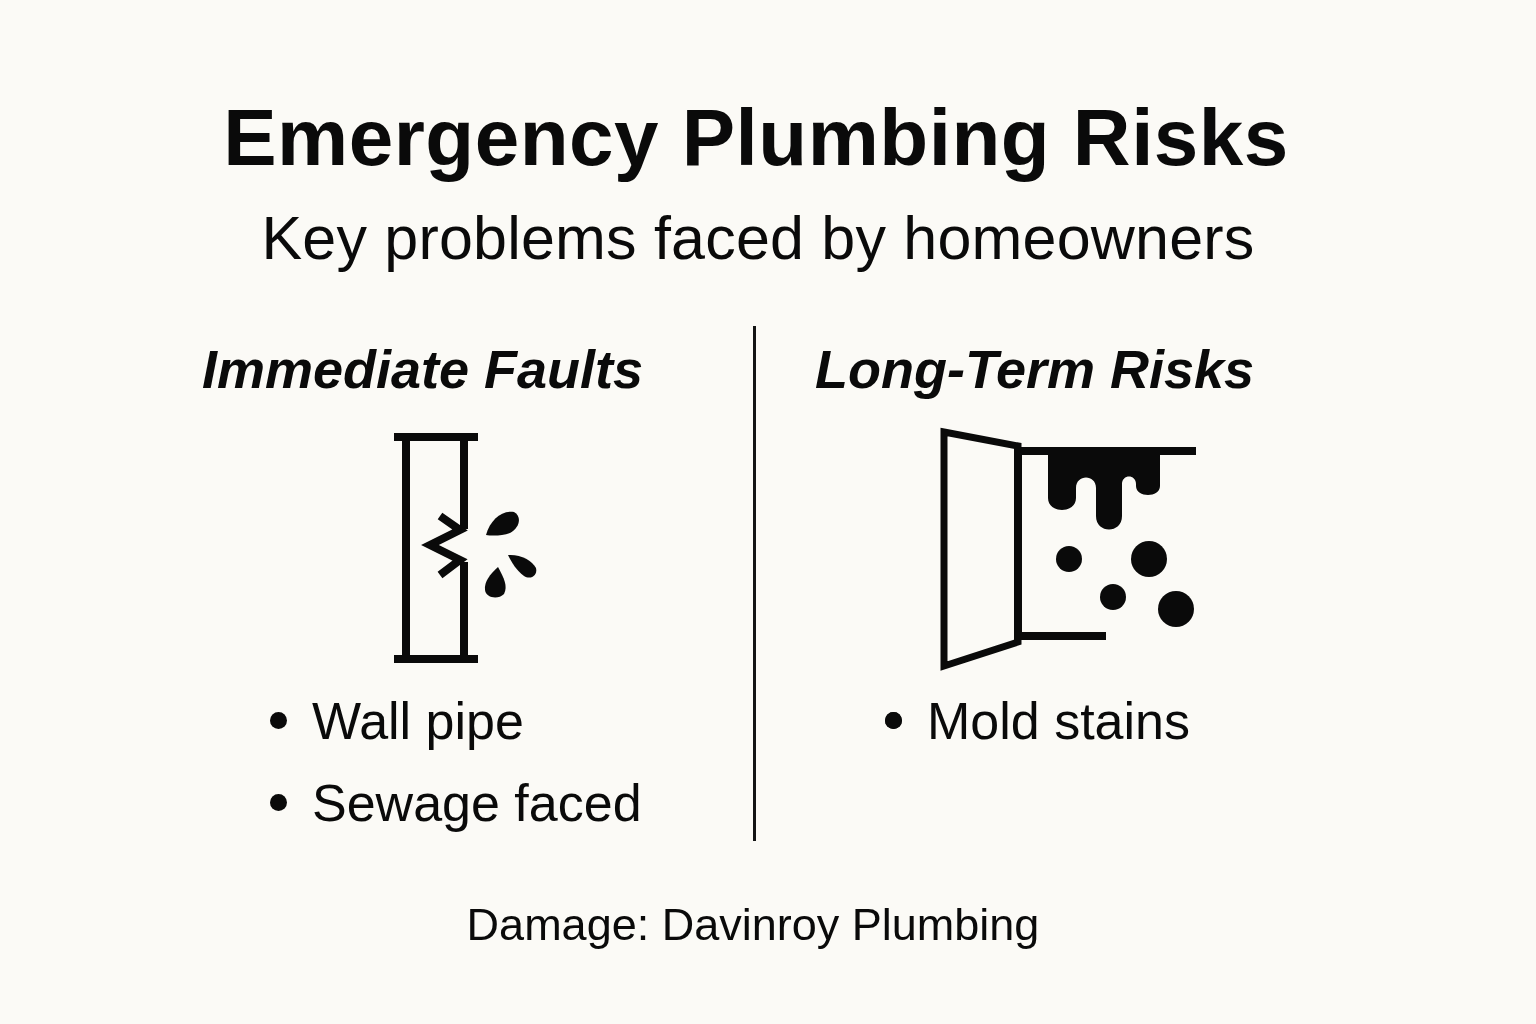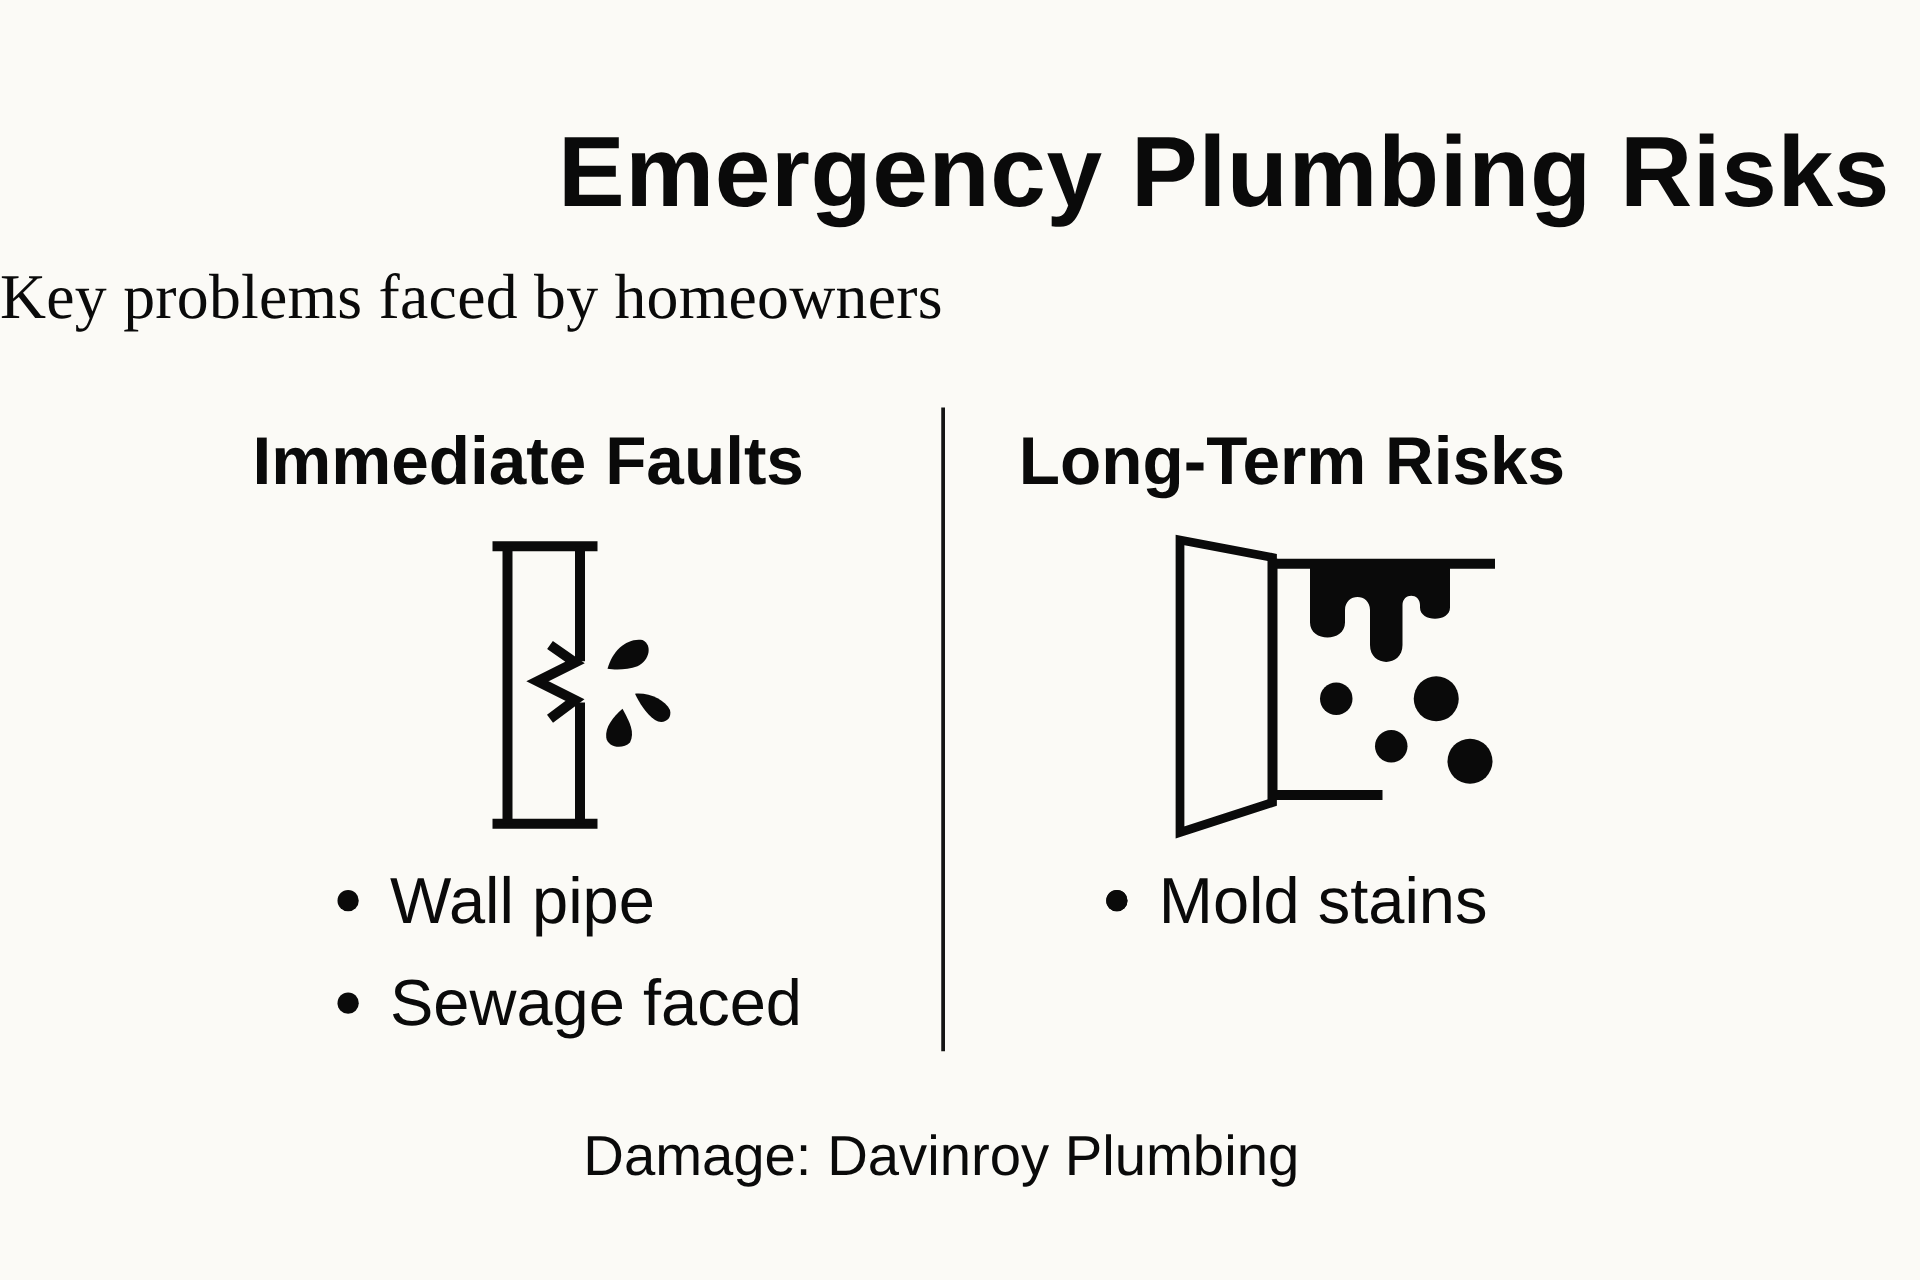--- a/index.html
+++ b/index.html
@@ -12,40 +12,40 @@
     }
     body {
       position: relative;
       font-family: "Liberation Sans", "DejaVu Sans", sans-serif;
       color: #0a0a0a;
     }
     .abs { position: absolute; }
     .title {
       left: 0; width: 1512px;
       top: 88px;
-      text-align: right;
+      text-align: center;
       font-size: 80px;
       font-weight: bold;
       letter-spacing: 0.5px;
       line-height: 100px;
     }
     .subtitle {
       left: 0; width: 1516px;
       top: 203px;
-      text-align: left;
-      font-size: 51px;
+      text-align: center;
+      font-size: 61px;
       line-height: 70px;
       letter-spacing: 0.2px;
-      font-family: Liberation Serif, serif;
     }
     .col-heading {
       font-size: 54px;
       font-weight: bold;
       line-height: 64px;
       white-space: nowrap;
+      font-style: italic;
     }
     .heading-left { left: 202px; top: 337px; }
     .heading-right { left: 815px; top: 337px; }
     .divider {
       left: 753px; top: 326px;
       width: 3px; height: 515px;
       background: #141414;
     }
     .icon svg { display: block; }
     .pipe-icon { left: 380px; top: 420px; width: 180px; height: 260px; }

